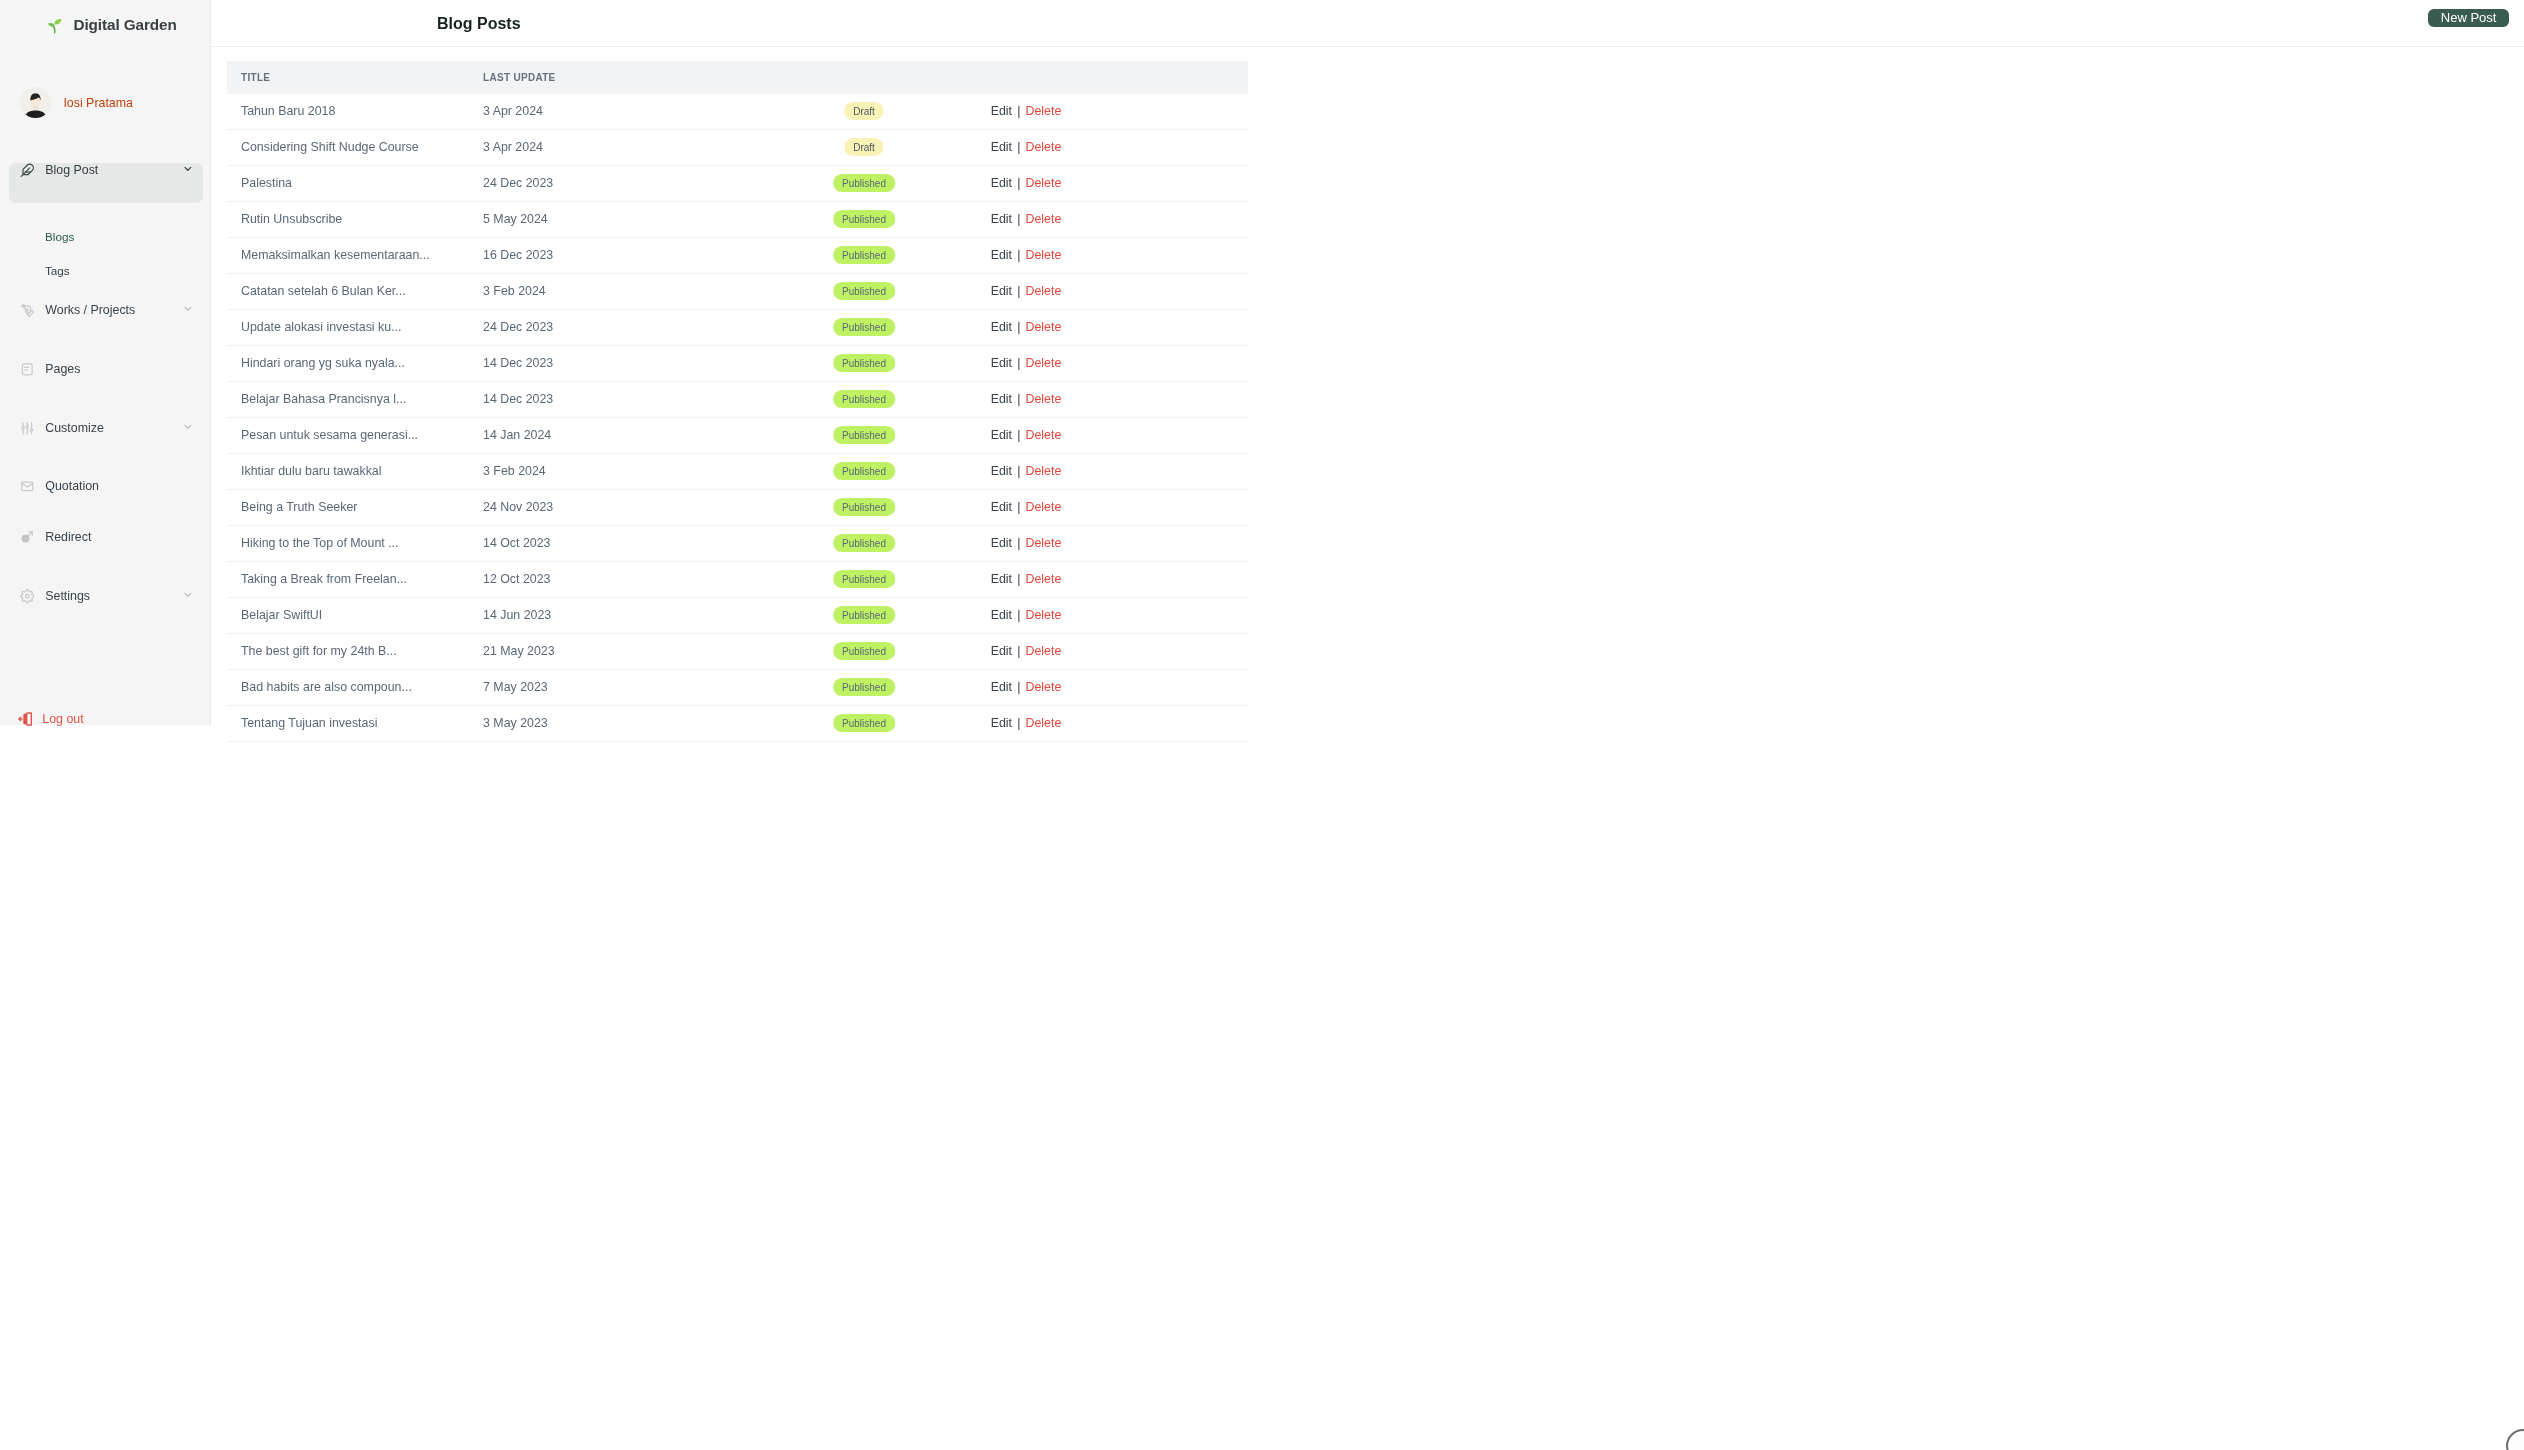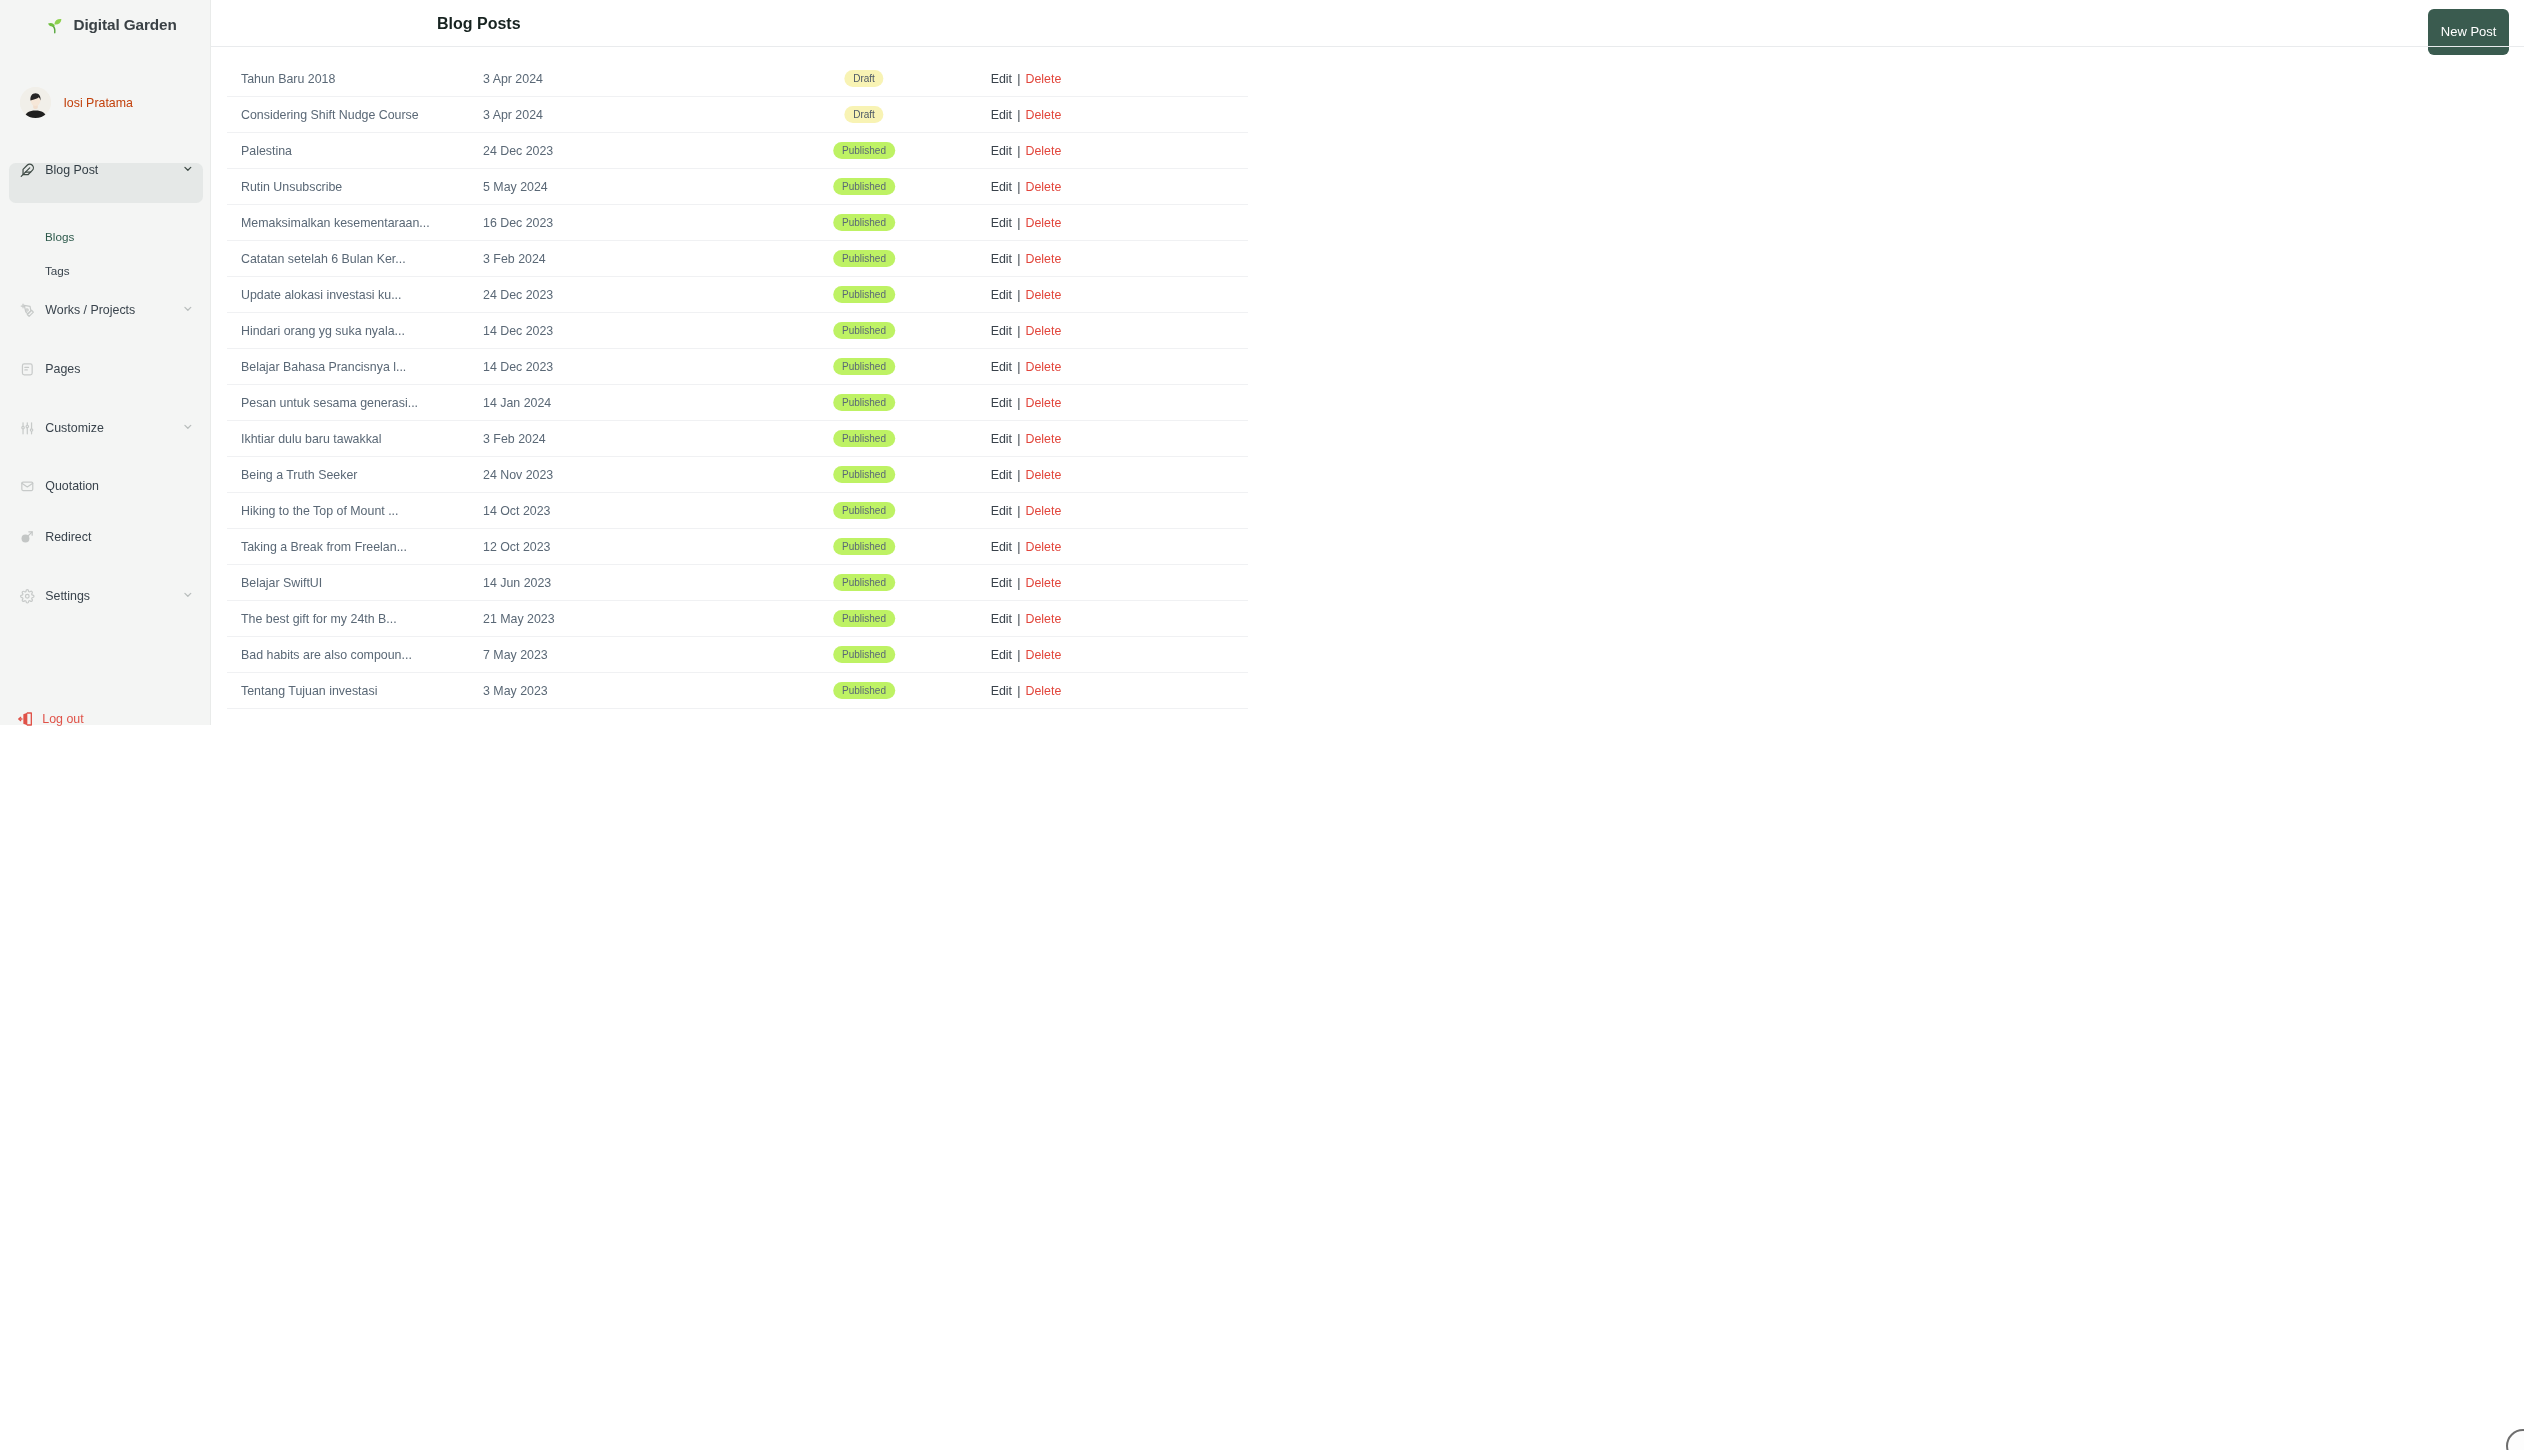--- a/index.html
+++ b/index.html
@@ -29,21 +29,21 @@
   .sub-item { position:absolute; left:45px; font-size:11.7px; color:#39434C; cursor:pointer; }
   .sub-item.current { color:#2E5A4C; }
 
   .logout { position:absolute; left:17.5px; top:676px; height:29px; display:flex;
             align-items:center; gap:8.8px; cursor:pointer;margin-top:28px; }
   .logout-label { font-size:12.4px; color:#E05248; }
 
   
   .main { position:absolute; left:211px; top:0; right:0; height:725px; background:#fff; }
   .page-title { position:absolute; left:226px; top:14.6px; font-size:16px; font-weight:bold; color:#172320; }
-  .new-post-btn { position:absolute; right:14.6px; top:8.8px; height:46px; padding:0 13px;
+  .new-post-btn { position:absolute; right:14.6px; top:8.8px; height:18px; padding:0 13px;
                   background:#3A5B4F; color:#fff; font-size:13px; border:none; border-radius:5.8px;
                   display:flex; align-items:center; cursor:pointer;
                   font-family:"Liberation Sans", sans-serif; }
   .header-divider { position:absolute; left:211px; right:0; top:46px; height:0.7px; background:#E9EBED; }
 
   .table { position:absolute; left:227px; top:61px; width:1021px; }
   .thead { height:32.5px; background:#F2F3F5; position:relative; }
   .th { position:absolute; top:0; height:32.5px; display:flex; align-items:center;
         font-size:10px; font-weight:bold; letter-spacing:0.3px; color:#67727F; }
   .th.c-title { left:14px; }
@@ -217,20 +217,24 @@
   </div>
 </div>
 
 <div class="main">
   <div class="page-title">Blog Posts</div>
   <button class="new-post-btn">New Post</button>
 </div>
 <div class="header-divider"></div>
 
 <div class="table">
+  <div class="thead">
+    <div class="th c-title">TITLE</div>
+    <div class="th c-date">LAST UPDATE</div>
+  </div>
   <div id="rows">
       <div class="row">
     <div class="cell c-title">Tahun Baru 2018</div>
     <div class="cell c-date">3 Apr 2024</div>
     <div class="cell c-status">
           <span class="badge draft">Draft</span>
         </div>
     <div class="cell c-actions">
       <span class="link-edit">Edit</span>
       <span class="actions-sep">|</span>

